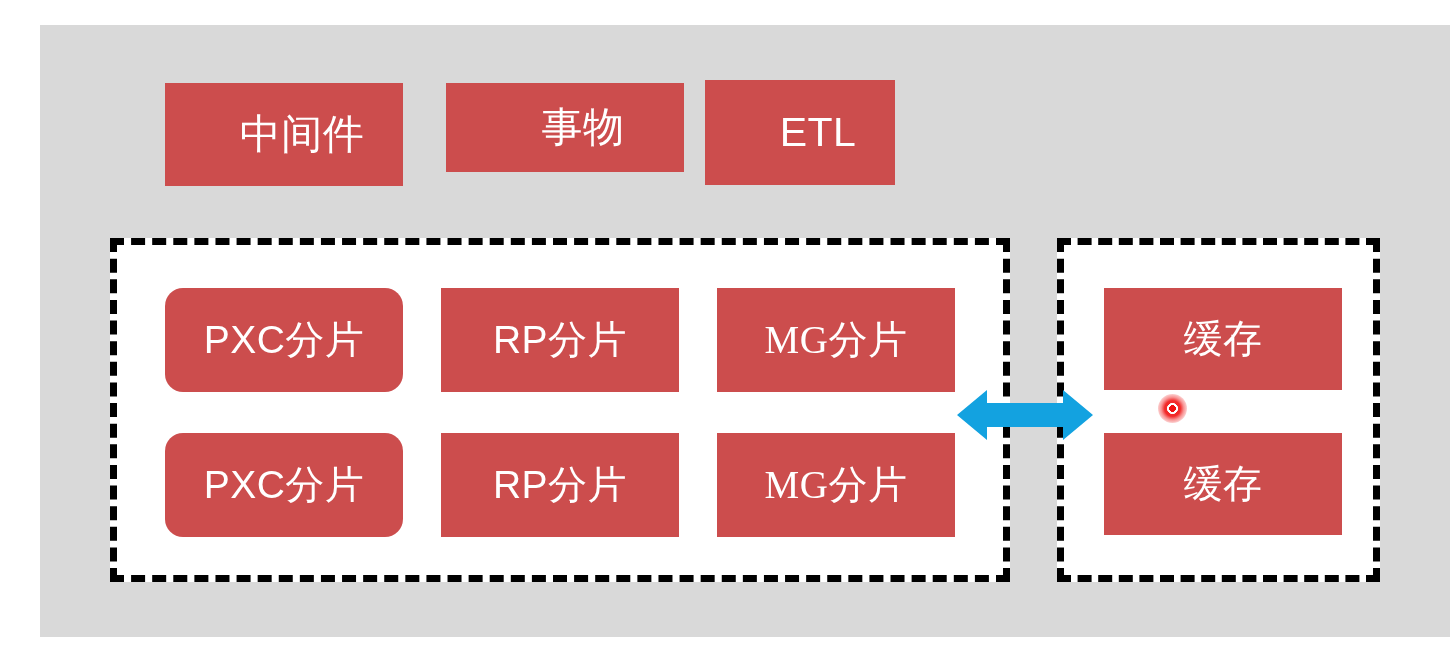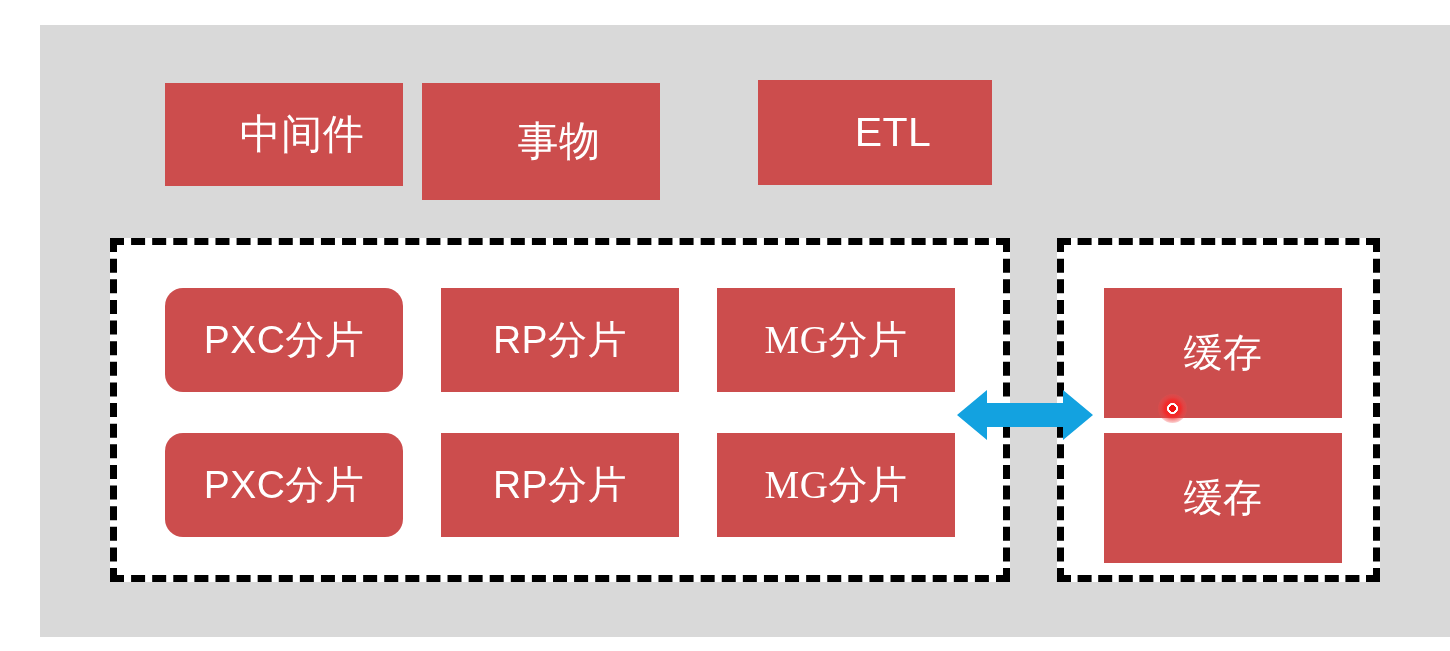--- a/index.html
+++ b/index.html
@@ -36,22 +36,22 @@
     text-align: center;
     font-weight: 400;
     letter-spacing: 0.5px;
     box-sizing: border-box;
     user-select: none;
   }
 
   
   .top-box { font-size: 41px; padding-left: 36px; }
   .top-box.b0 { left: 165px; top: 83px;  width: 238px; height: 103px; }
-  .top-box.b1 { left: 422px; top: 83px;  width: 238px; height: 117px; }
-  .top-box.b2 { left: 758px; top: 80px;  width: 234px; height: 105px; }
+  .top-box.b1 { left: 446px; top: 83px;  width: 238px; height: 89px; }
+  .top-box.b2 { left: 705px; top: 80px;  width: 190px; height: 105px; }
 
   
   .group {
     position: absolute;
     background: #ffffff;
     border: 7px dashed #000000;
     box-sizing: border-box;
   }
   .group-shards { left: 110px; top: 238px; width: 900px; height: 344px; }
   .group-cache  { left: 1057px; top: 238px; width: 323px; height: 344px; }
@@ -59,21 +59,21 @@
   
   .cell { font-size: 39px; }
   .cell.c0 { left: 165px; border-radius: 18px; }
   .cell.c1 { left: 441px; text-align: right; }
   .cell.c2 { left: 717px; font-family: Liberation Serif, serif; }
   .cell.r0 { top: 288px; }
   .cell.r1 { top: 433px; }
   .cell.c0, .cell.c1, .cell.c2 { width: 238px; height: 104px; }
 
   
-  .cache-cell { left: 1104px; width: 238px; height: 130px; font-size: 39px; }
+  .cache-cell { left: 1104px; width: 238px; height: 102px; font-size: 39px; }
   .cache-cell.r0 { top: 288px; }
   .cache-cell.r1 { top: 433px; }
 
   
   .arrow {
     position: absolute;
     left: 957px;
     top: 388px;
     width: 136px;
     height: 54px;

